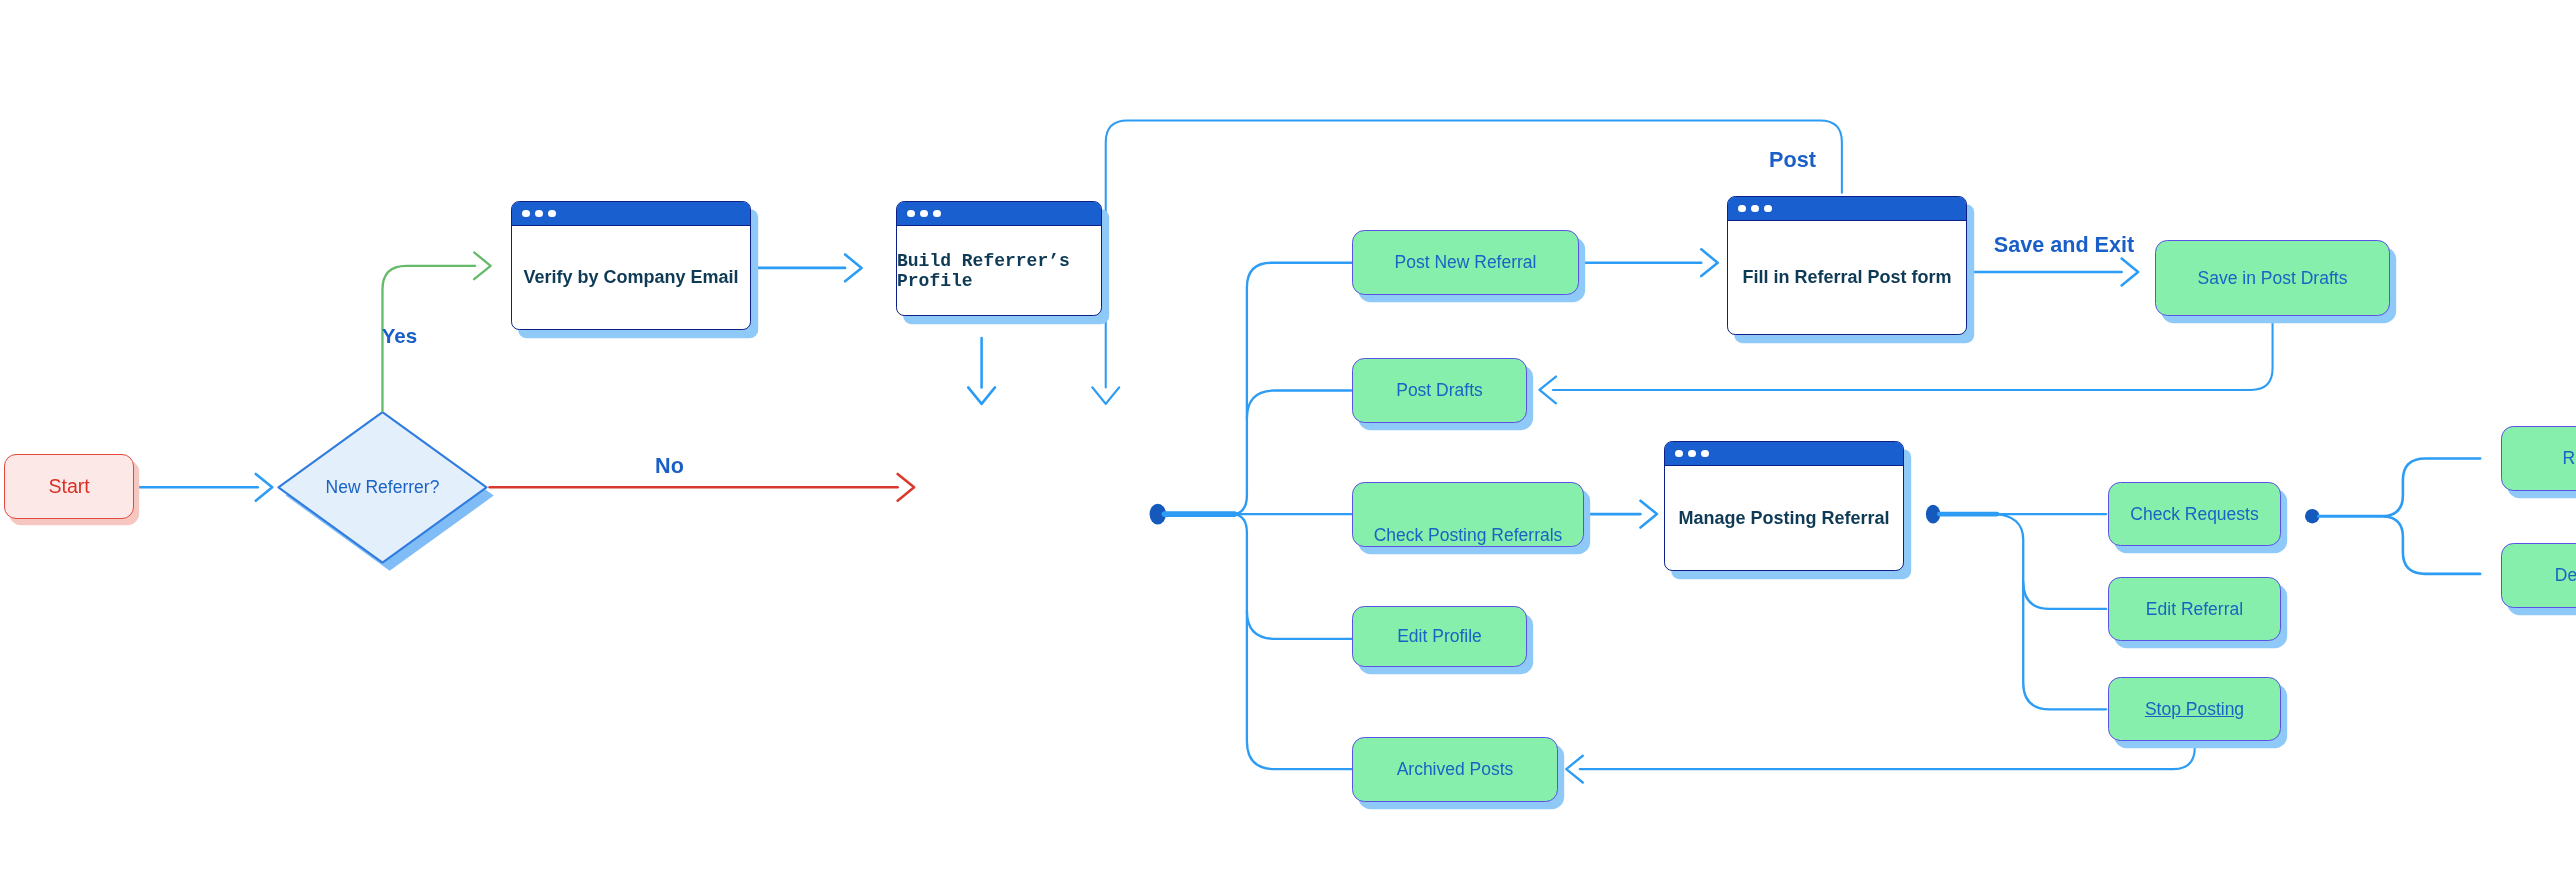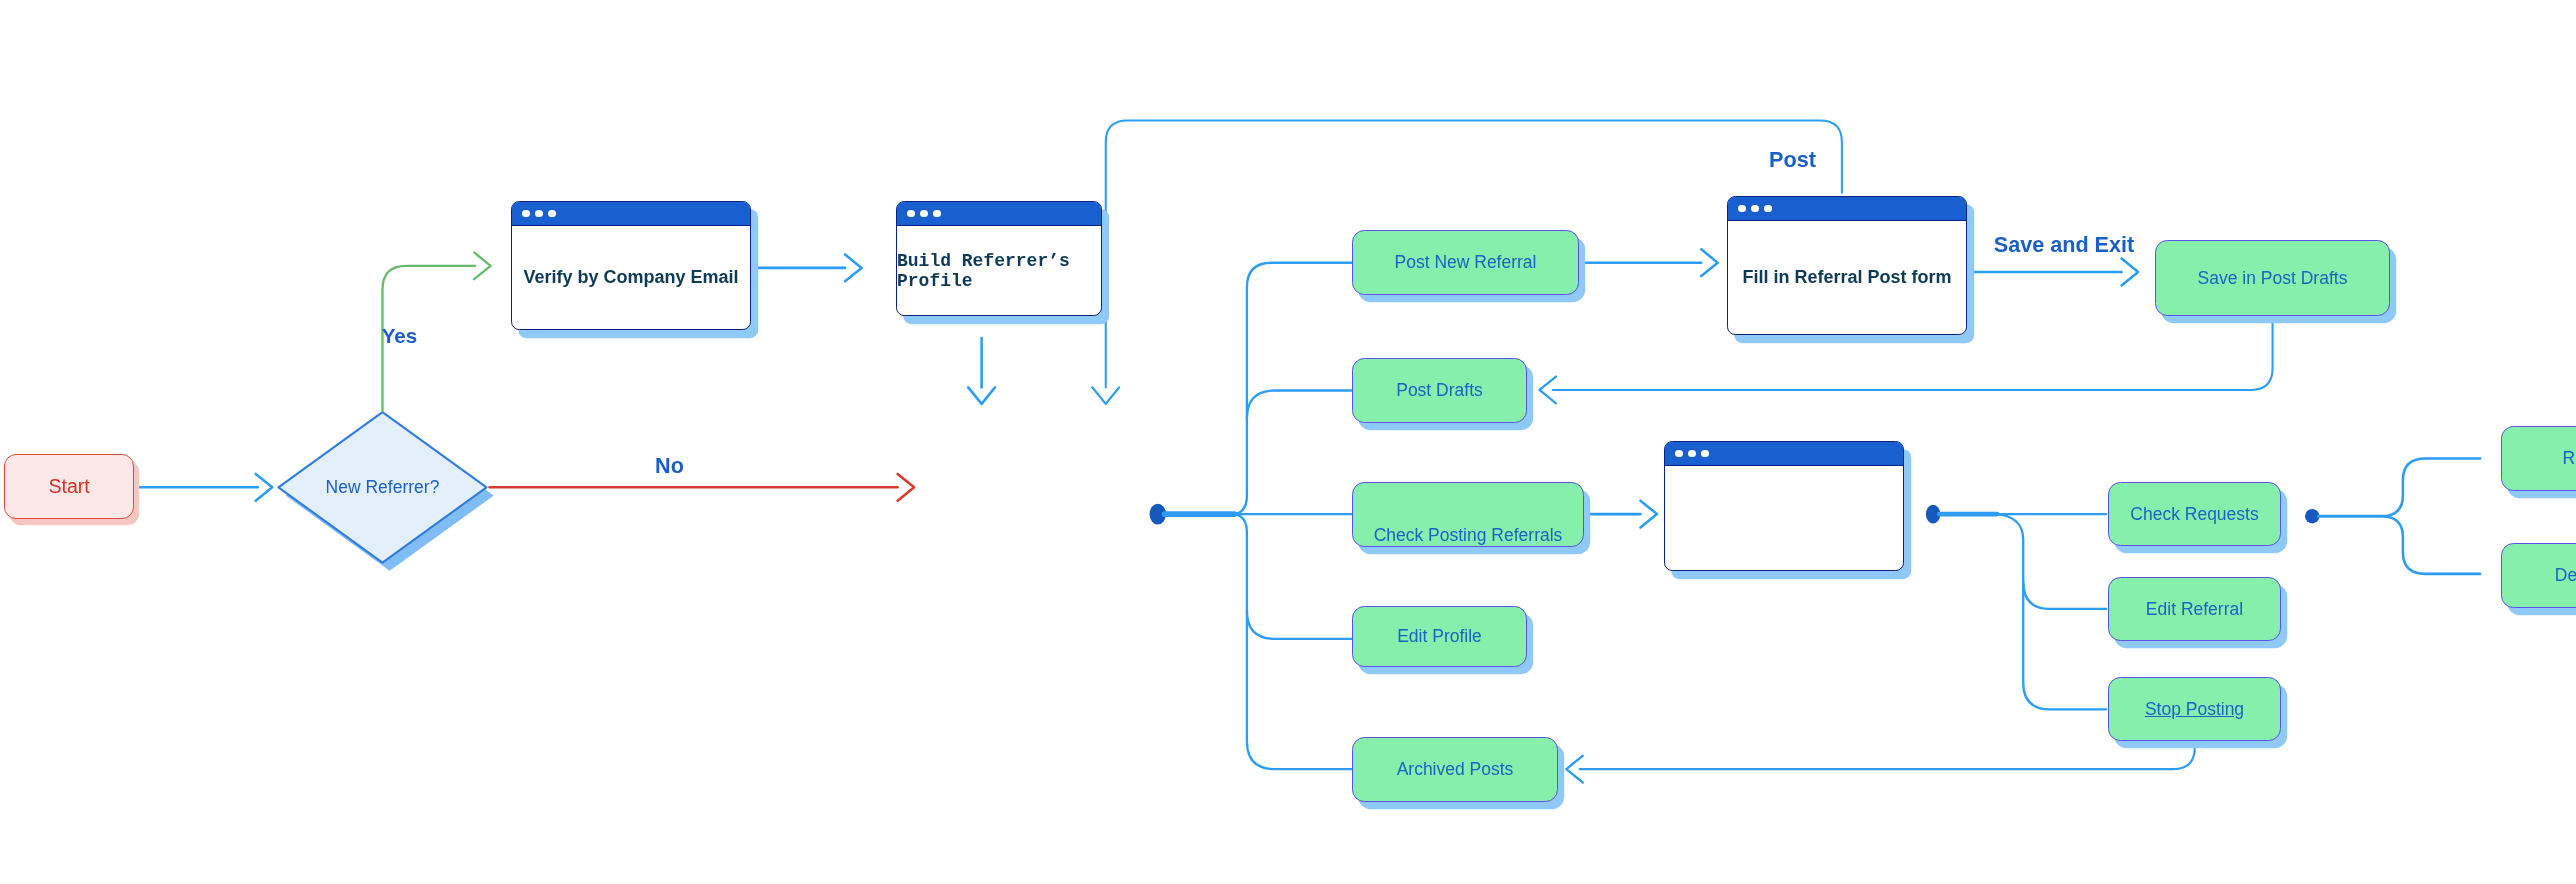--- a/index.html
+++ b/index.html
@@ -143,20 +143,21 @@
     </div>
     <div class="wlabel">Fill in Referral Post form</div>
   </div>
 
   <div class="window" style="left:1664px;top:441px;width:240px;height:130px;">
     <div class="bar">
       <span class="dot"></span>
       <span class="dot"></span>
       <span class="dot"></span>
     </div>
+    <div class="wlabel">Manage Posting Referral</div>
   </div>
 
   <div class="node pill" style="left:1352px;top:230px;width:227px;height:65px;">
     <span>Post New Referral</span>
   </div>
   <div class="node pill" style="left:1352px;top:358px;width:175px;height:65px;">
     <span>Post Drafts</span>
   </div>
   <div class="node pill" style="left:1352px;top:482px;width:232px;height:65px;align-items:flex-end;">
     <span>Check Posting Referrals</span>

